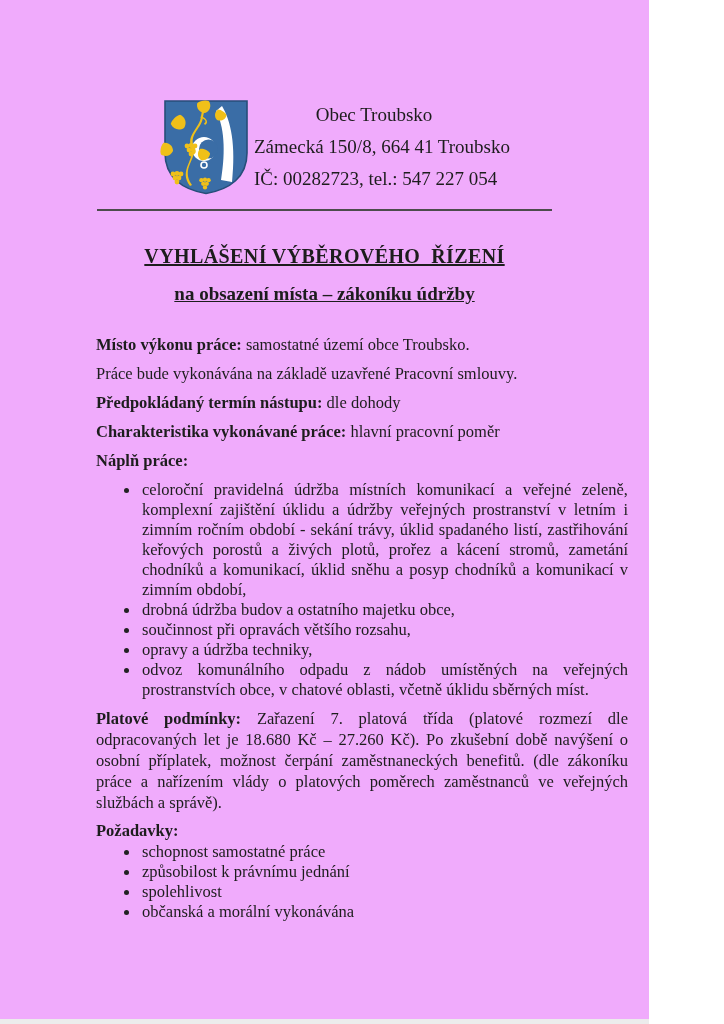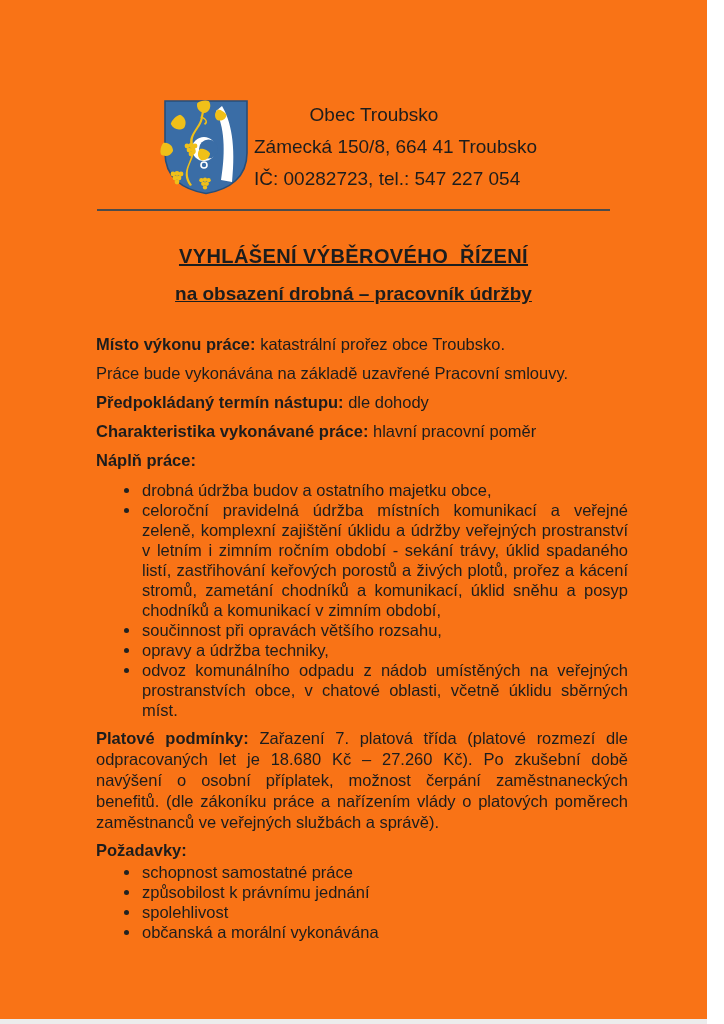--- a/index.html
+++ b/index.html
@@ -1,20 +1,20 @@
 <!DOCTYPE html>
 <html lang="cs"><head>
 <meta charset="utf-8">
 <style>
   html,body{margin:0;padding:0;background:#ffffff;}
   .page{
     position:relative;
-    width:707px;height:1024px;
-    background:#f97316;
-    font-family:Liberation Sans, sans-serif;
+    width:649px;height:1024px;
+    background:#f0abfc;
+    font-family:Liberation Serif, serif;
     color:#1d1d1d;
     overflow:hidden;
   }
   
   .letterhead{position:absolute;top:98px;left:160px;display:flex;align-items:flex-start;}
   .coa{width:92px;height:98px;display:block;flex:0 0 auto;}
   .lh-text{width:240px;margin-left:2px;text-align:center;font-size:19px;line-height:32px;padding-top:1px;}
   .lh-line{white-space:nowrap;}
   .rule{position:absolute;left:97px;right:97px;top:209px;border:none;border-top:2px solid #4c4c4c;margin:0;}
   
@@ -103,37 +103,37 @@
     <div class="lh-text">
       <div class="lh-line">Obec Troubsko</div>
       <div class="lh-line">Zámecká 150/8, 664 41 Troubsko</div>
       <div class="lh-line">IČ: 00282723, tel.: 547 227 054</div>
     </div>
   </div>
 
   <hr class="rule">
 
   <div class="title">VYHLÁŠENÍ VÝBĚROVÉHO  ŘÍZENÍ</div>
-  <div class="subtitle">na obsazení drobná – pracovník údržby</div>
+  <div class="subtitle">na obsazení místa – zákoníku údržby</div>
 
   <div class="body">
 
-    <p class="line"><strong>Místo výkonu práce:</strong><span> katastrální prořez obce Troubsko.</span></p>
+    <p class="line"><strong>Místo výkonu práce:</strong><span> samostatné území obce Troubsko.</span></p>
 
     <p class="line">Práce bude vykonávána na základě uzavřené Pracovní smlouvy.</p>
 
     <p class="line"><strong>Předpokládaný termín nástupu:</strong><span> dle dohody</span></p>
 
     <p class="line"><strong>Charakteristika vykonávané práce:</strong><span> hlavní pracovní poměr</span></p>
 
     <p class="line"><strong>Náplň práce:</strong></p>
 
     <ul class="bullets justify">
+      <li>celoroční pravidelná údržba místních komunikací a veřejné zeleně, komplexní zajištění úklidu a údržby veřejných prostranství v letním i zimním ročním období - sekání trávy, úklid spadaného listí, zastřihování keřových porostů a živých plotů, prořez a kácení stromů, zametání chodníků a komunikací, úklid sněhu a posyp chodníků a komunikací v zimním období,</li>
       <li>drobná údržba budov a ostatního majetku obce,</li>
-      <li>celoroční pravidelná údržba místních komunikací a veřejné zeleně, komplexní zajištění úklidu a údržby veřejných prostranství v letním i zimním ročním období - sekání trávy, úklid spadaného listí, zastřihování keřových porostů a živých plotů, prořez a kácení stromů, zametání chodníků a komunikací, úklid sněhu a posyp chodníků a komunikací v zimním období,</li>
       <li>součinnost při opravách většího rozsahu,</li>
       <li>opravy a údržba techniky,</li>
       <li>odvoz komunálního odpadu z nádob umístěných na veřejných prostranstvích obce, v chatové oblasti, včetně úklidu sběrných míst.</li>
     </ul>
 
     <p class="para justify"><strong>Platové podmínky:</strong><span> Zařazení 7. platová třída (platové rozmezí dle odpracovaných let je 18.680 Kč – 27.260 Kč). Po zkušební době navýšení o osobní příplatek, možnost čerpání zaměstnaneckých benefitů. (dle zákoníku práce a nařízením vlády o platových poměrech zaměstnanců ve veřejných službách a správě).</span></p>
 
     <p class="pozadavky-label"><strong>Požadavky:</strong></p>
 
     <ul class="bullets req-list">

